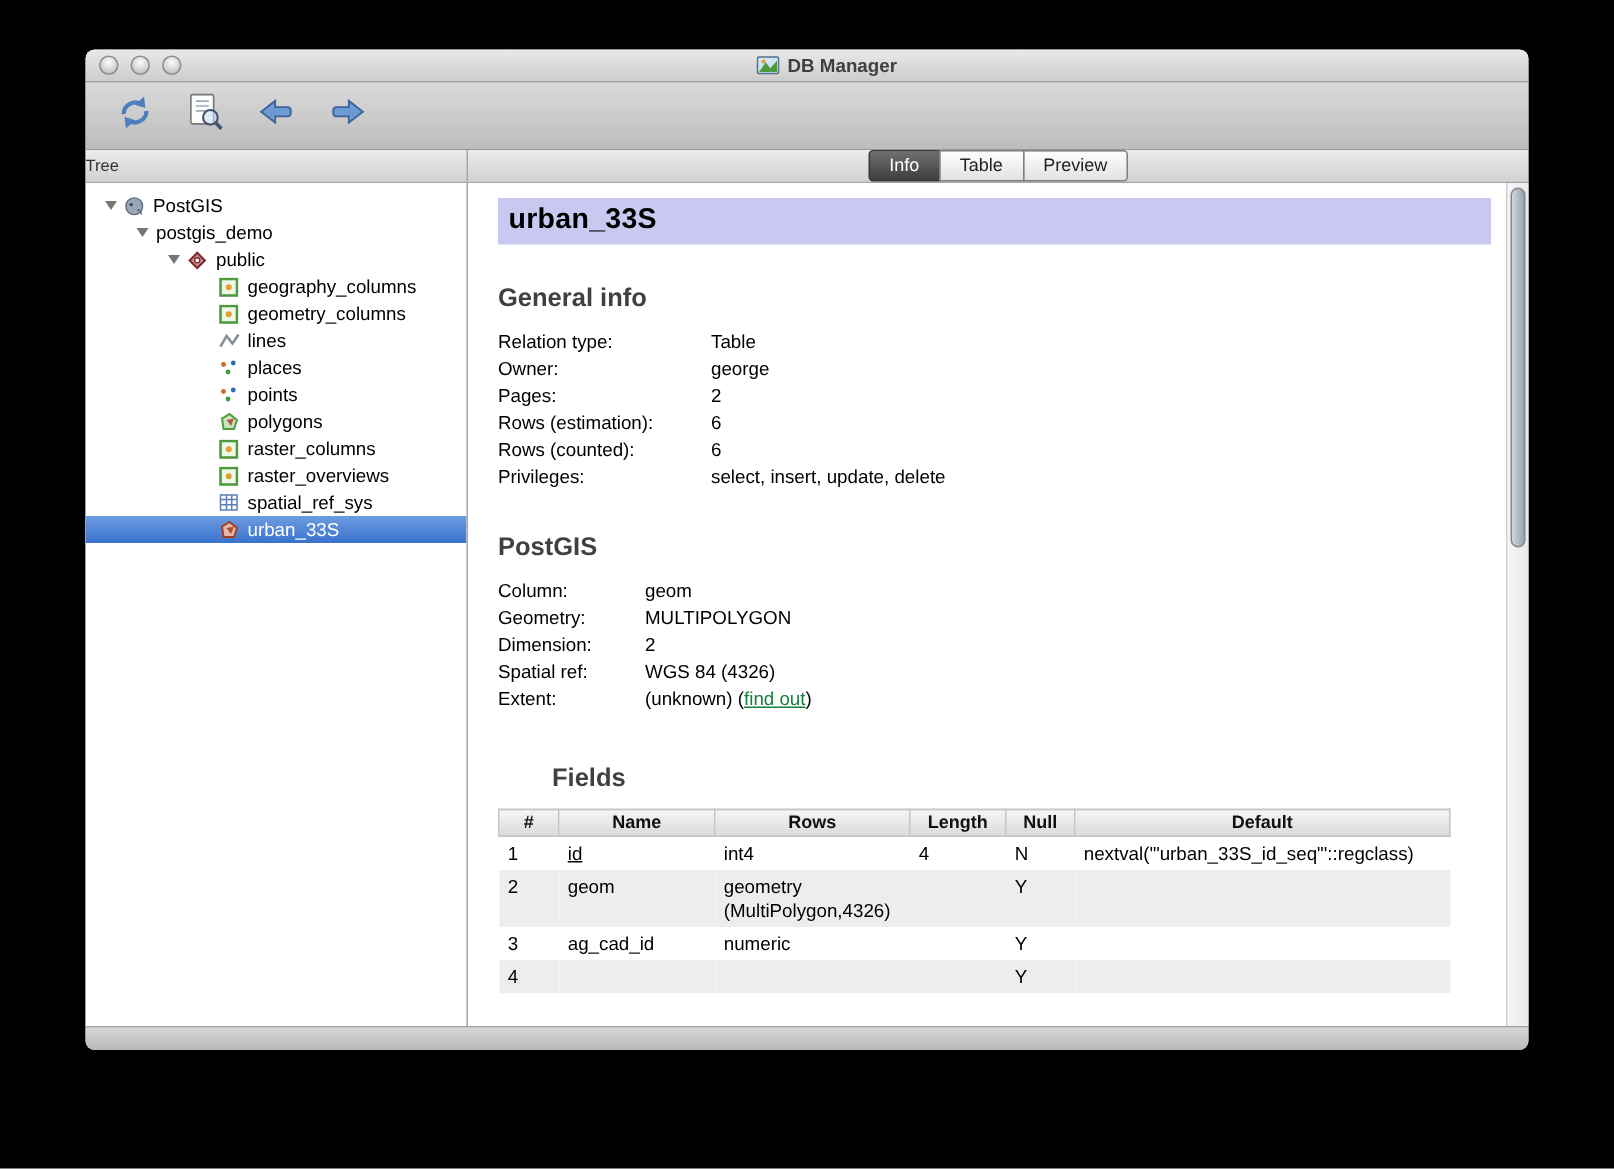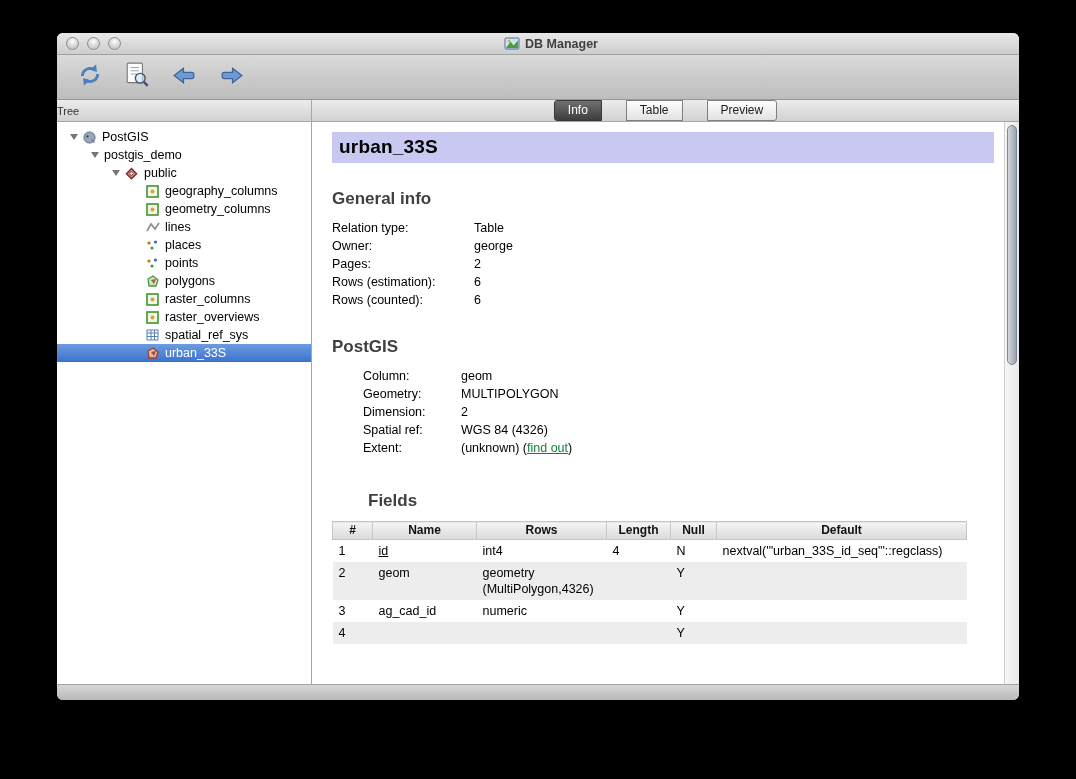--- a/index.html
+++ b/index.html
@@ -41,21 +41,21 @@
   
   .headerstrip {
     flex:0 0 22px; background:linear-gradient(#ececec,#d1d1d1);
     border-bottom:1px solid #a6a6a6; display:flex;
   }
   .tree-header {
     width:255px; flex:0 0 255px; border-right:1px solid #a6a6a6;
     display:flex; align-items:center; 
     font-size:11px; color:#333;
   }
-  .tabs-zone { flex:1; display:flex; align-items:center; justify-content:center;gap:25px; }
+  .tabs-zone { flex:1; display:flex; align-items:center; justify-content:center; }
   .seg {
     font-size:12px; padding:2px 13px 3px; border:1px solid #7f7f7f;
     background:linear-gradient(#fefefe,#e2e2e2); color:#222; margin-left:-1px;
     cursor:default; line-height:14px;
   }
   .seg.active { background:linear-gradient(#6f6f6f,#3e3e3e); color:#fff; border-color:#383838; }
   .seg:first-child { border-radius:3px 0 0 3px; margin-left:0; }
   .seg:last-child  { border-radius:0 3px 3px 0; }
   
   .main { flex:1; display:flex; min-height:0; }
@@ -81,21 +81,21 @@
   }
   .obj-title {
     background:#c8c8f0; font-size:19px; font-weight:bold; color:#000;
     padding:4px 7px 5px; letter-spacing:0.2px;
   }
   h2.sect { font-size:17px; font-weight:bold; color:#404040; margin:26px 0 10px; }
   h2.sect.more { margin-top:28px; }
   h2.sect.most { margin-top:34px;margin-left:36px; }
   .kvrow { display:flex; font-size:12.5px; line-height:18px; color:#000; }
   .kv-general .kvlabel { width:142px; flex:0 0 142px; }
-  .kv-postgis .kvlabel { width:98px;  flex:0 0 98px;margin-left:31px; }
+  .kv-postgis .kvlabel { width:98px;  flex:0 0 98px; }
   .kvvalue a, .kvvalue { color:#000; }
   a.blue { color:#15803d; text-decoration:underline; cursor:pointer; }
   
   table.fields { border-collapse:collapse; table-layout:fixed; width:634px; font-size:12.5px; margin-top:2px; }
   table.fields th {
     background:linear-gradient(#f5f5f5,#dadada); border:1px solid #c6c6c6;
     font-weight:bold; font-size:12px; padding:1px 4px 2px; color:#111; text-align:center;
   }
   table.fields td {
     padding:3px 6px; vertical-align:top; overflow-wrap:break-word; word-wrap:break-word;
@@ -349,20 +349,24 @@
               <span class="kvlabel">Pages:</span>
               <span class="kvvalue">2</span>
             </div>
             <div class="kvrow">
               <span class="kvlabel">Rows (estimation):</span>
               <span class="kvvalue">6</span>
             </div>
             <div class="kvrow">
               <span class="kvlabel">Rows (counted):</span>
               <span class="kvvalue">6</span>
+            </div>
+            <div class="kvrow">
+              <span class="kvlabel">Privileges:</span>
+              <span class="kvvalue">select, insert, update, delete</span>
             </div>
           </div>
 
         <h2 class="sect more">PostGIS</h2>
         <div class="kv-postgis" id="kv-postgis">
             <div class="kvrow">
               <span class="kvlabel">Column:</span>
               <span class="kvvalue">geom</span>
             </div>
             <div class="kvrow">

